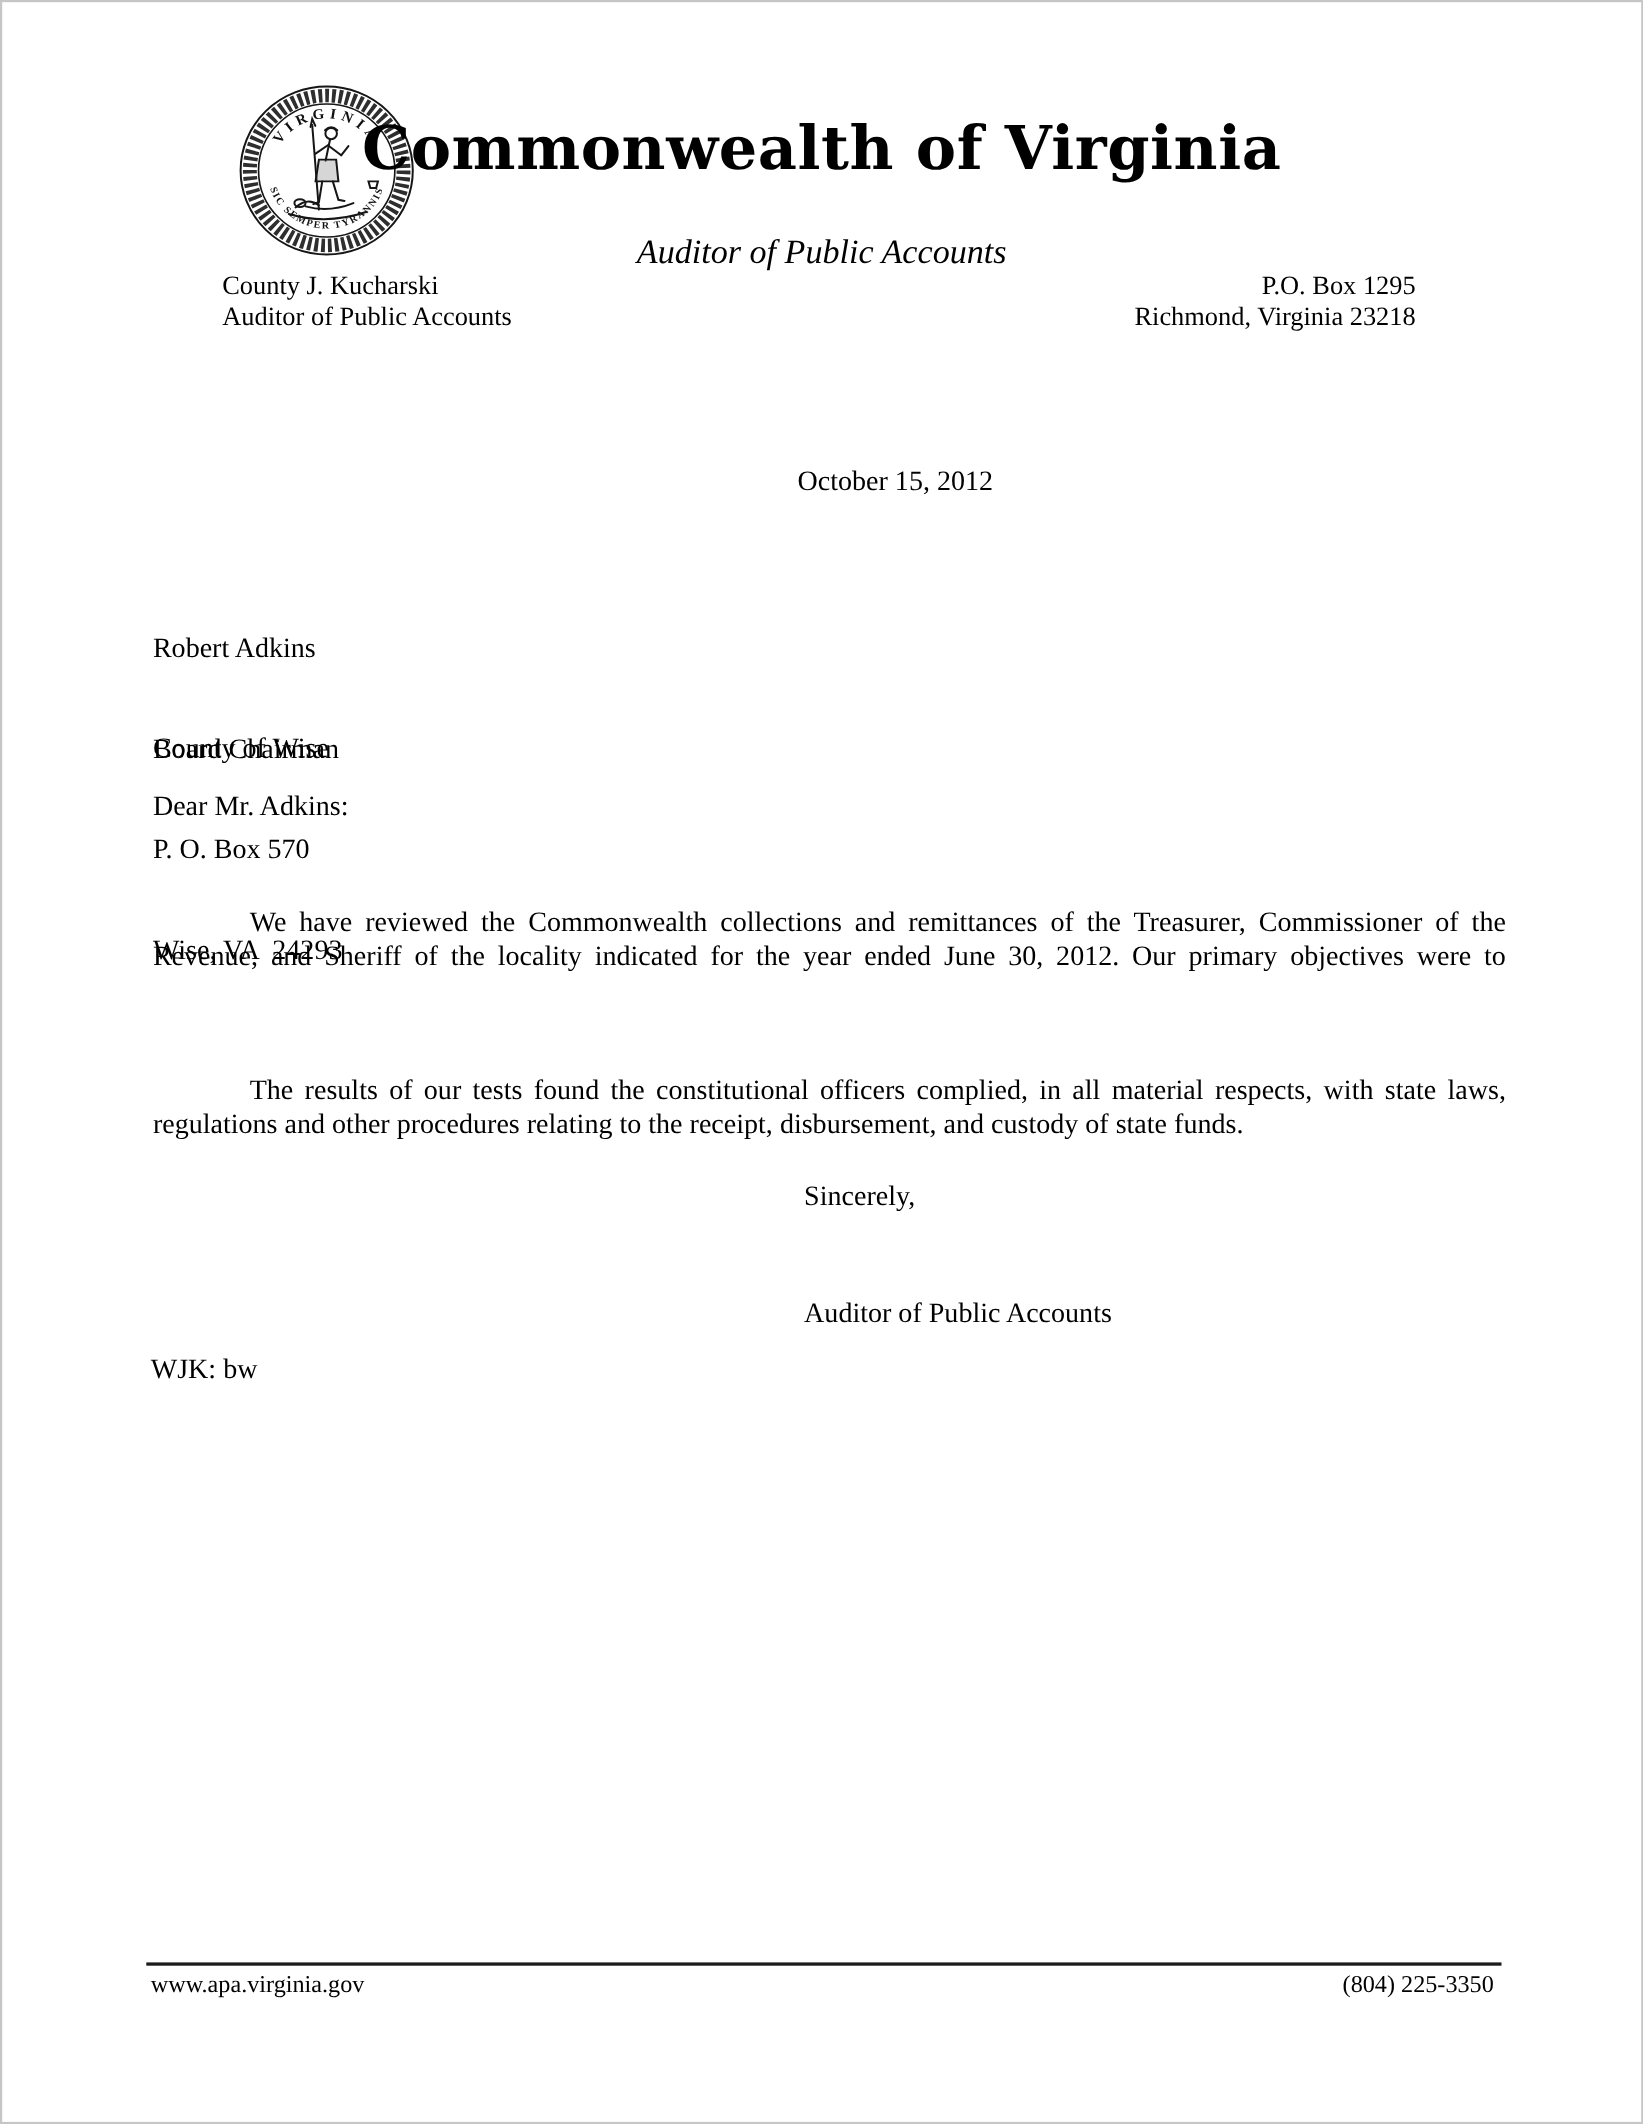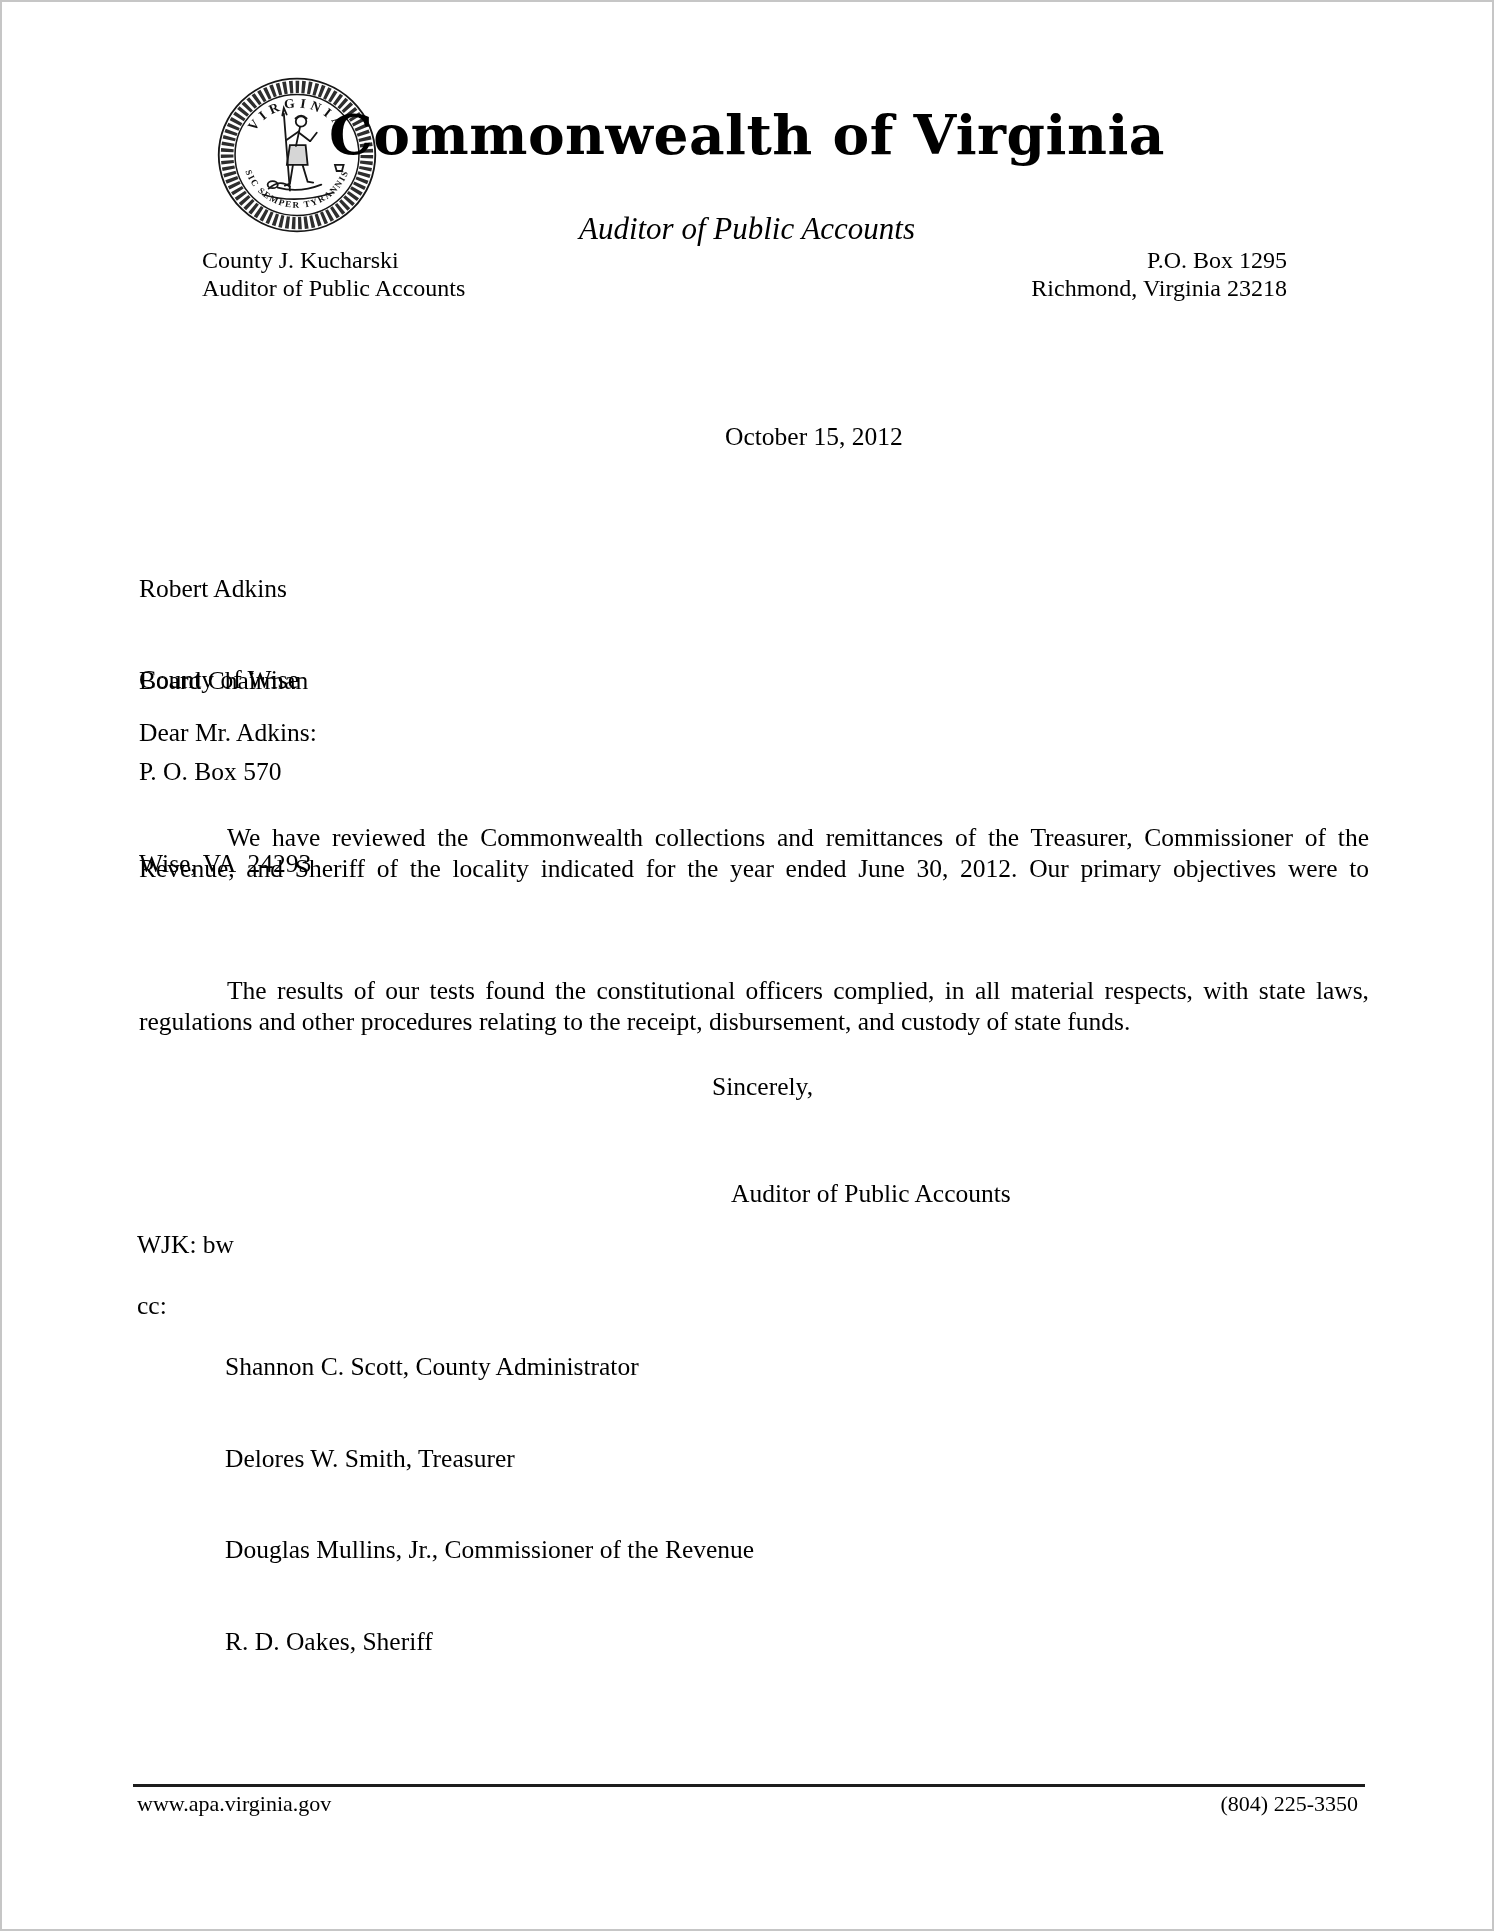--- a/index.html
+++ b/index.html
@@ -42,21 +42,21 @@
   .locality { left:137px; top:663px; }
   .salutation { left:137px; top:716px; }
 
   .para { left:137px; width:1230px; }
   .para-1 { top:821px; }
   .para-2 { top:974px; }
   .jline { text-align:justify; text-align-last:justify; }
   .lline { text-align:left; }
   .indent { text-indent:88px; }
 
-  .valediction { left:710px; top:1070px; }
+  .valediction { left:729px; top:1070px; }
   .signer-title { left:729px; top:1177px; }
   .initials { left:135px; top:1228px; }
 
   .cc-block { left:135px; top:1289px; }
   .cc-label { position:absolute; left:0; top:0; }
   .cc-names { margin-left:88px; white-space:pre-wrap; }
 
   
   .footer-rule { left:131px; top:1782px; width:1232px; height:3px; background:#1c1c1c; }
   .footer-site { left:135px; top:1789px; font-size:22px; line-height:26px; }
@@ -136,27 +136,18 @@
 
   <div class="abs ltxt para para-2">
     <div class="jline indent">The results of our tests found the constitutional officers complied, in all material respects, with state laws,</div>
     <div class="lline">regulations and other procedures relating to the receipt, disbursement, and custody of state funds.</div>
   </div>
 
   <div class="abs ltxt valediction">Sincerely,</div>
   <div class="abs ltxt signer-title">Auditor of Public Accounts</div>
   <div class="abs ltxt initials">WJK: bw</div>
 
-  <div class="abs ltxt cc-block">
-    <span class="cc-label">cc:</span>
-    <div class="cc-names">
-      <div>Shannon C. Scott, County Administrator</div>
-      <div>Delores W. Smith, Treasurer</div>
-      <div>Douglas Mullins, Jr., Commissioner of the Revenue</div>
-      <div>R. D. Oakes, Sheriff</div>
-    </div>
-  </div>
 
   <div class="abs footer-rule"></div>
   <div class="abs footer-site">www.apa.virginia.gov</div>
   <div class="abs footer-phone">(804) 225-3350</div>
 
 </div>
 
 </body></html>

